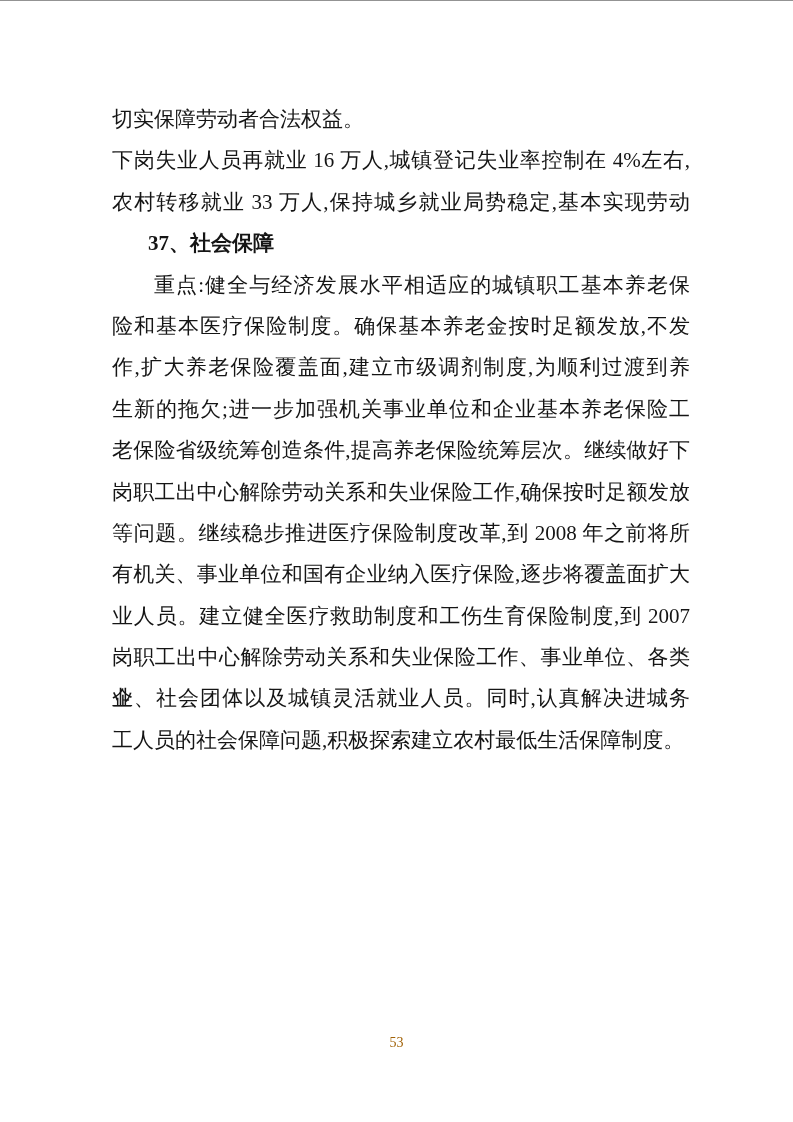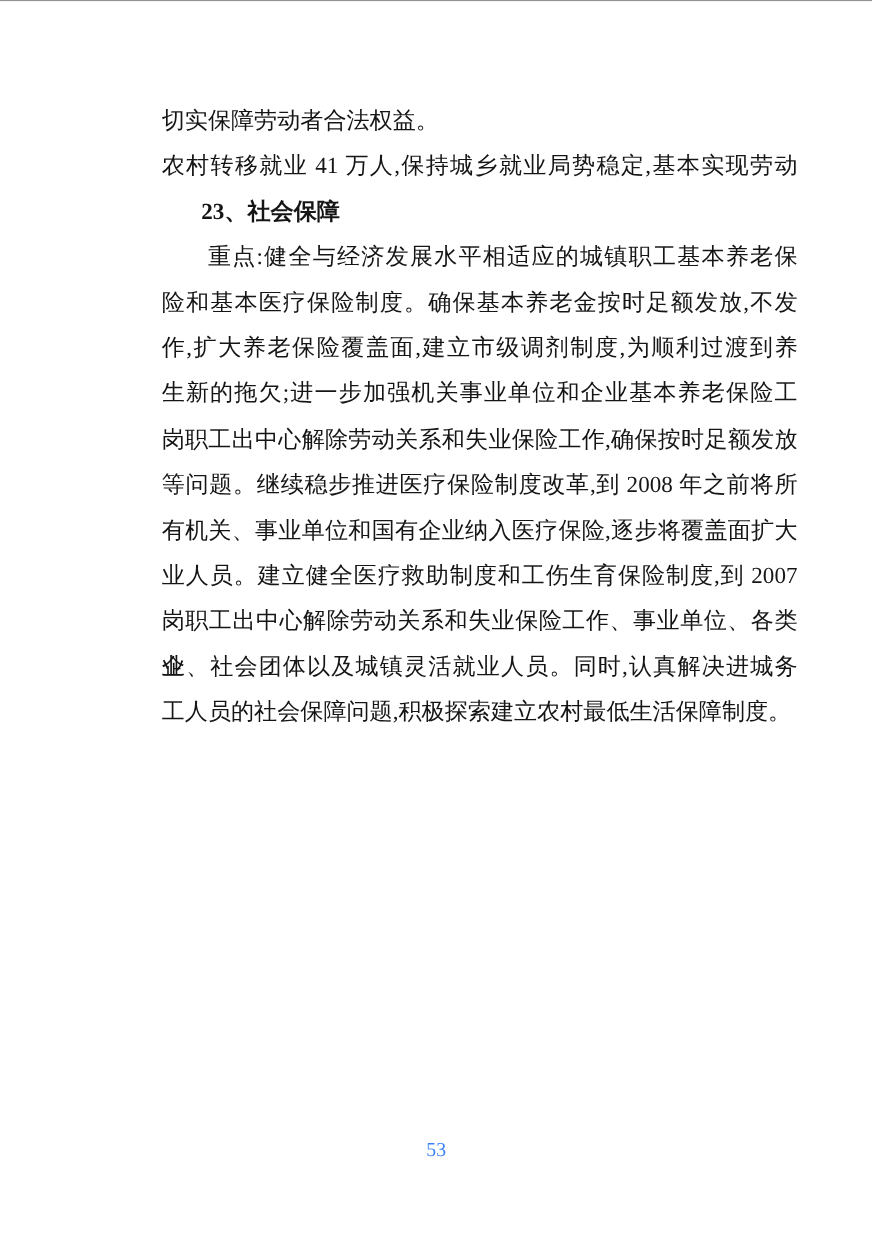--- a/index.html
+++ b/index.html
@@ -15,25 +15,24 @@
   .scan-edge {
     position: absolute;
     top: 0; left: 0; right: 0;
     height: 1px;
     background: #3a3a3a;
     opacity: 0.55;
   }
   .text-block {
     position: absolute;
     left: 112px;
-    top: 89px;
+    top: 99px;
     width: 578px;
     font-size: 21px;
     line-height: 41.4px;
-    margin-left: 35px;
   }
   .para { margin: 0; }
   .line {
     height: 41.4px;
     overflow: visible;
   }
   
   .line.fill {
     text-align: justify;
     text-align-last: justify;
@@ -41,44 +40,46 @@
   }
   .line.indent { text-indent: 42px; }
   .para.heading { font-weight: bold; }
   .para.heading .line.indent { text-indent: 36px; }
   .footer {
     position: absolute;
     top: 1035px;
     left: 0;
     width: 100%;
     text-align: center;
-    font-size: 18px;
-    color: #3b82f6;
+    font-size: 14px;
+    color: #a16207;
   }
 </style>
 </head>
 <body>
 
 <div class="page">
   <div class="scan-edge"></div>
   <div class="text-block">
       <div class="para">
         <div class="line">切实保障劳动者合法权益。</div>
       </div>
       <div class="para">
-        <div class="line fill">农村转移就业 41 万人,保持城乡就业局势稳定,基本实现劳动</div>
+        <div class="line fill">下岗失业人员再就业 16 万人,城镇登记失业率控制在 4%左右,</div>
+        <div class="line fill">农村转移就业 33 万人,保持城乡就业局势稳定,基本实现劳动</div>
       </div>
       <div class="para heading">
-        <div class="line indent">23、社会保障</div>
+        <div class="line indent">37、社会保障</div>
       </div>
       <div class="para">
         <div class="line fill indent">重点:健全与经济发展水平相适应的城镇职工基本养老保</div>
         <div class="line fill">险和基本医疗保险制度。确保基本养老金按时足额发放,不发</div>
         <div class="line fill">作,扩大养老保险覆盖面,建立市级调剂制度,为顺利过渡到养</div>
         <div class="line fill">生新的拖欠;进一步加强机关事业单位和企业基本养老保险工</div>
+        <div class="line fill">老保险省级统筹创造条件,提高养老保险统筹层次。继续做好下</div>
         <div class="line fill">岗职工出中心解除劳动关系和失业保险工作,确保按时足额发放</div>
         <div class="line fill">等问题。继续稳步推进医疗保险制度改革,到 2008 年之前将所</div>
         <div class="line fill">有机关、事业单位和国有企业纳入医疗保险,逐步将覆盖面扩大</div>
         <div class="line fill">业人员。建立健全医疗救助制度和工伤生育保险制度,到 2007</div>
         <div class="line fill">岗职工出中心解除劳动关系和失业保险工作、事业单位、各类企</div>
         <div class="line fill">业、社会团体以及城镇灵活就业人员。同时,认真解决进城务</div>
         <div class="line">工人员的社会保障问题,积极探索建立农村最低生活保障制度。</div>
       </div>
     </div>
   <div class="footer">

